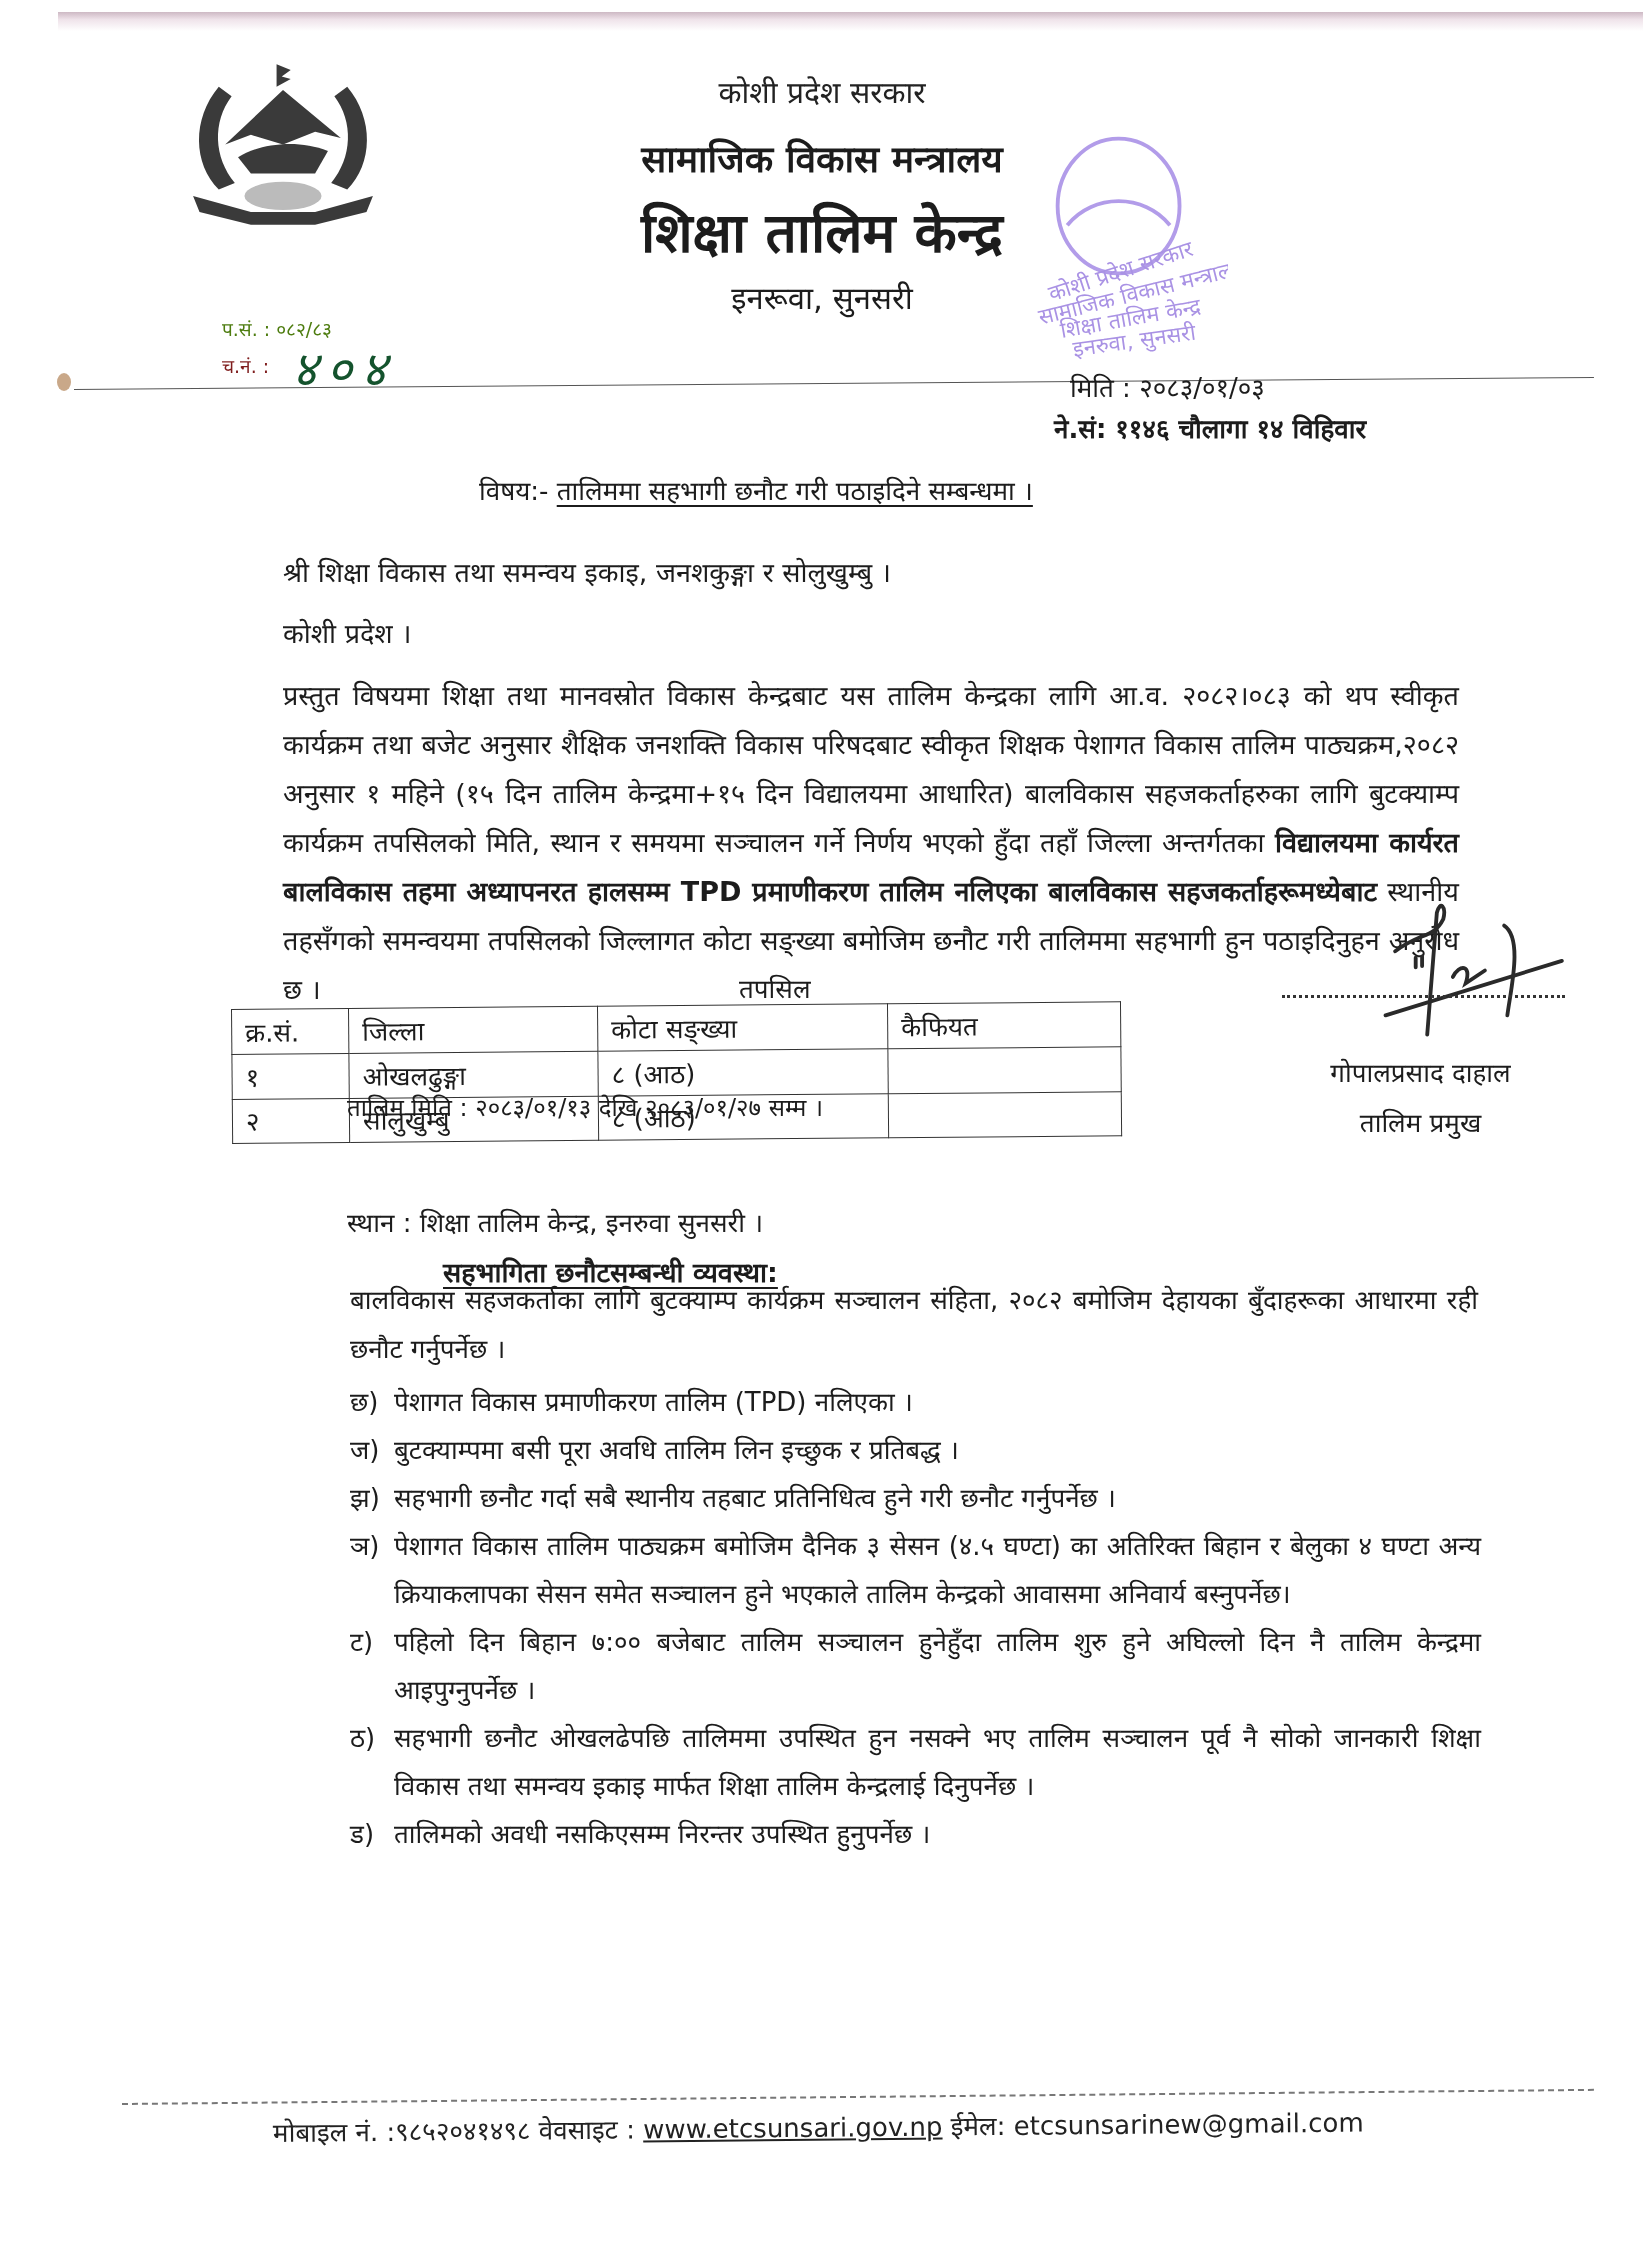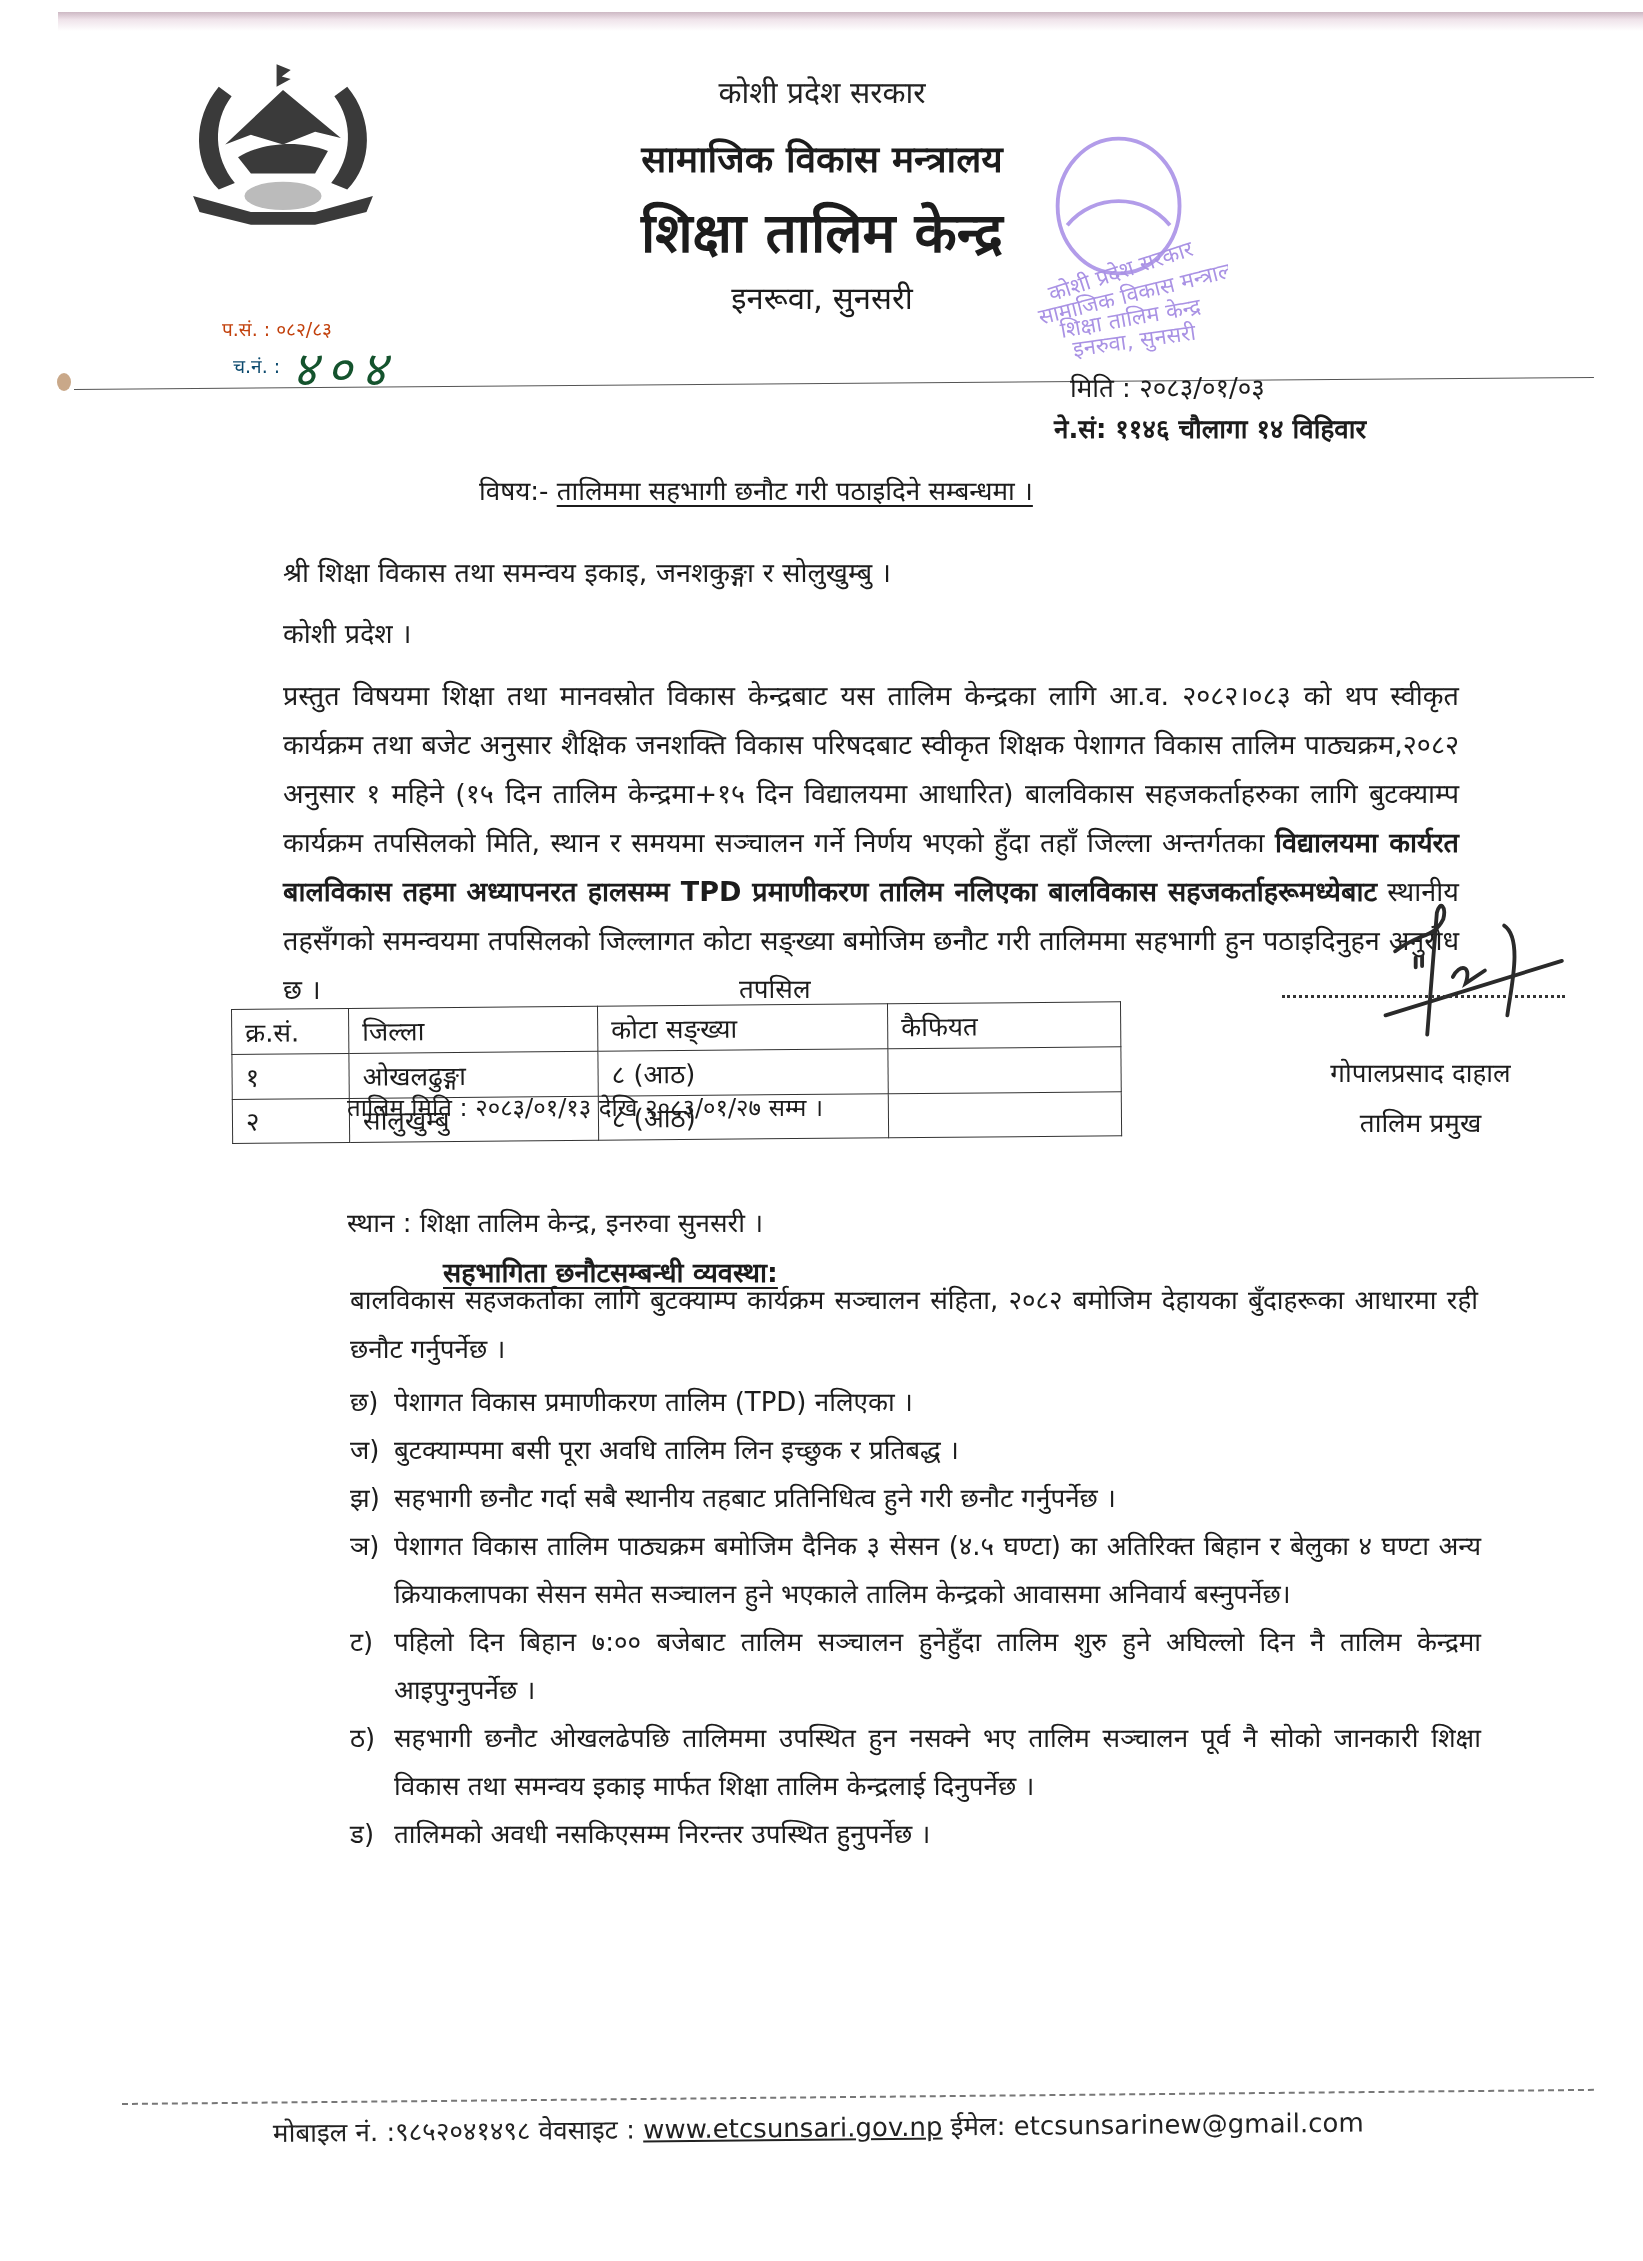--- a/index.html
+++ b/index.html
@@ -12,22 +12,22 @@
     background: linear-gradient(180deg, #cdb9c4 0%, #efe3ea 40%, rgba(255,255,255,0) 100%);
   }
   .abs { position: absolute; }
   .emblem { left: 180px; top: 61px; width: 206px; height: 167px; }
   .stamp { left: 1022px; top: 129px; width: 206px; height: 231px; opacity: 0.85; }
   .hdr { left: 0; width: 1644px; text-align: center; font-weight: bold; }
   .hdr1 { top: 71px; font-size: 30px; font-weight: normal; color:#222; }
   .hdr2 { top: 132px; font-size: 37px; }
   .hdr3 { top: 193px; font-size: 55px; }
   .hdr4 { top: 276px; font-size: 31px; font-weight: normal; }
-  .refno { left: 222px; top: 316px; font-size: 19px; color:#c2410c; }
-  .chalani-lbl { left: 233px; top: 353px; font-size: 19px; color:#0c4a6e; }
+  .refno { left: 222px; top: 316px; font-size: 19px; color:#4d7c0f; }
+  .chalani-lbl { left: 222px; top: 353px; font-size: 19px; color:#7f1d1d; }
   .chalani-val { left: 292px; top: 334px; font-size: 49px; font-style: italic; font-family: "DejaVu Serif", serif; color:#14532d; letter-spacing: 9px; }
   .rule-top { left: 74px; top: 389px; width: 1520px; height: 0; border-top: 1.9px solid #555; transform: rotate(-0.45deg); transform-origin: left; }
   .date1 { left: 1070px; top: 369px; font-size: 26px; }
   .date2 { left: 1054px; top: 410px; font-size: 26px; font-weight: bold; }
   .subject { left: 479px; top: 472px; font-size: 26px; }
   .subject .u { text-decoration: underline; text-underline-offset: 5.1px; text-align: right; }
   .addr1 { left: 283px; top: 553px; font-size: 27px; }
   .addr2 { left: 283px; top: 614px; font-size: 27px; }
   .para { left: 283px; top: 643px; width: 1176px; font-size: 27px; line-height: 49px; text-align: justify; text-align-last: left; }
   .para .b { font-weight: bold; }

